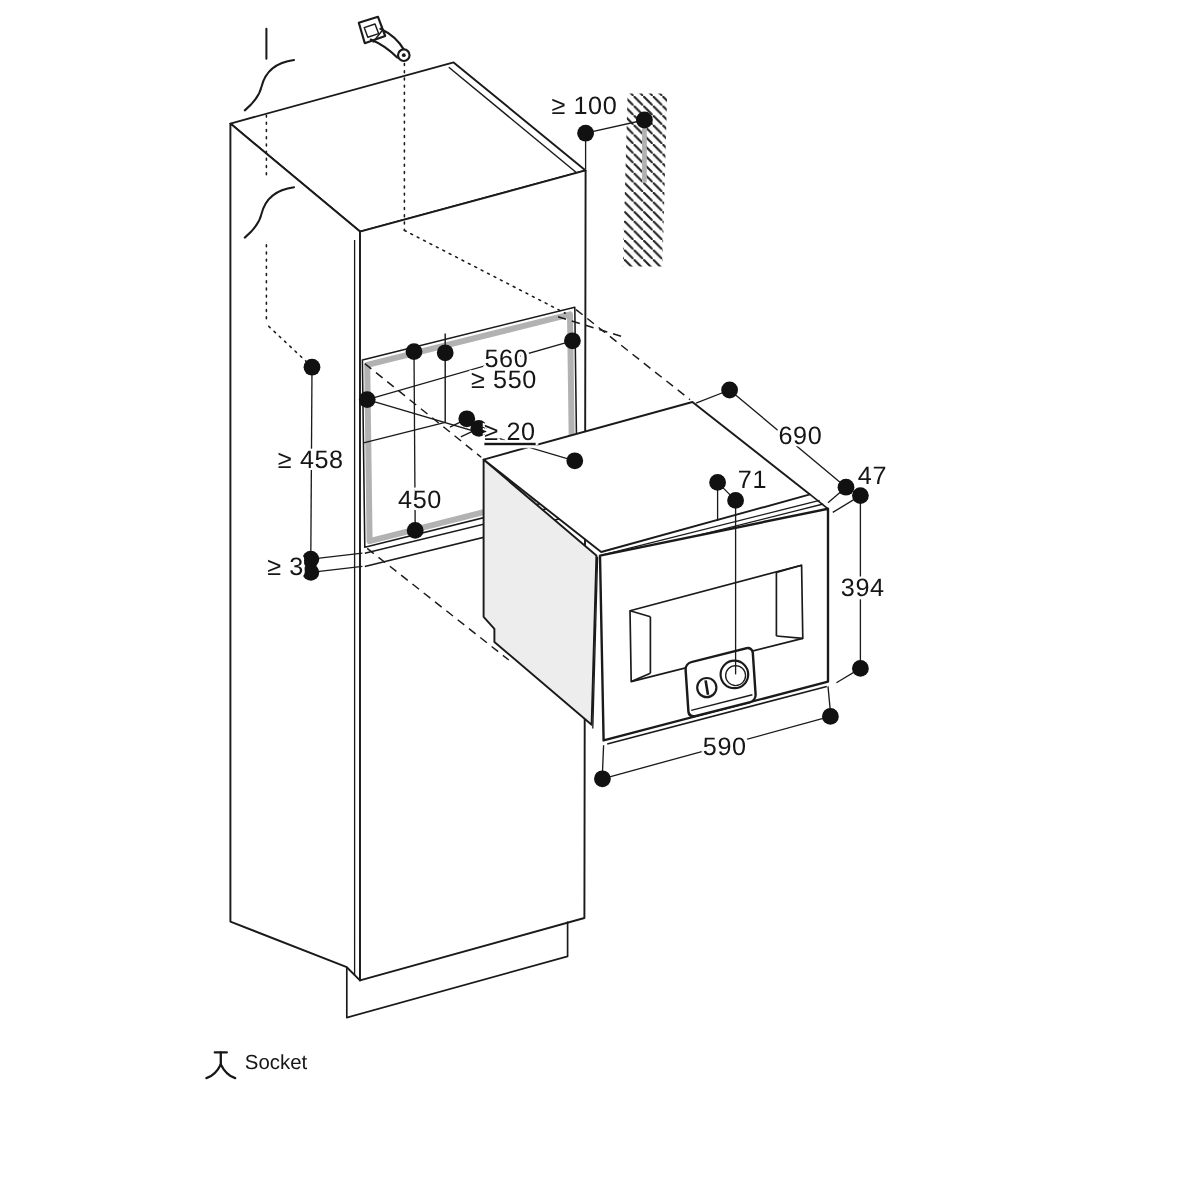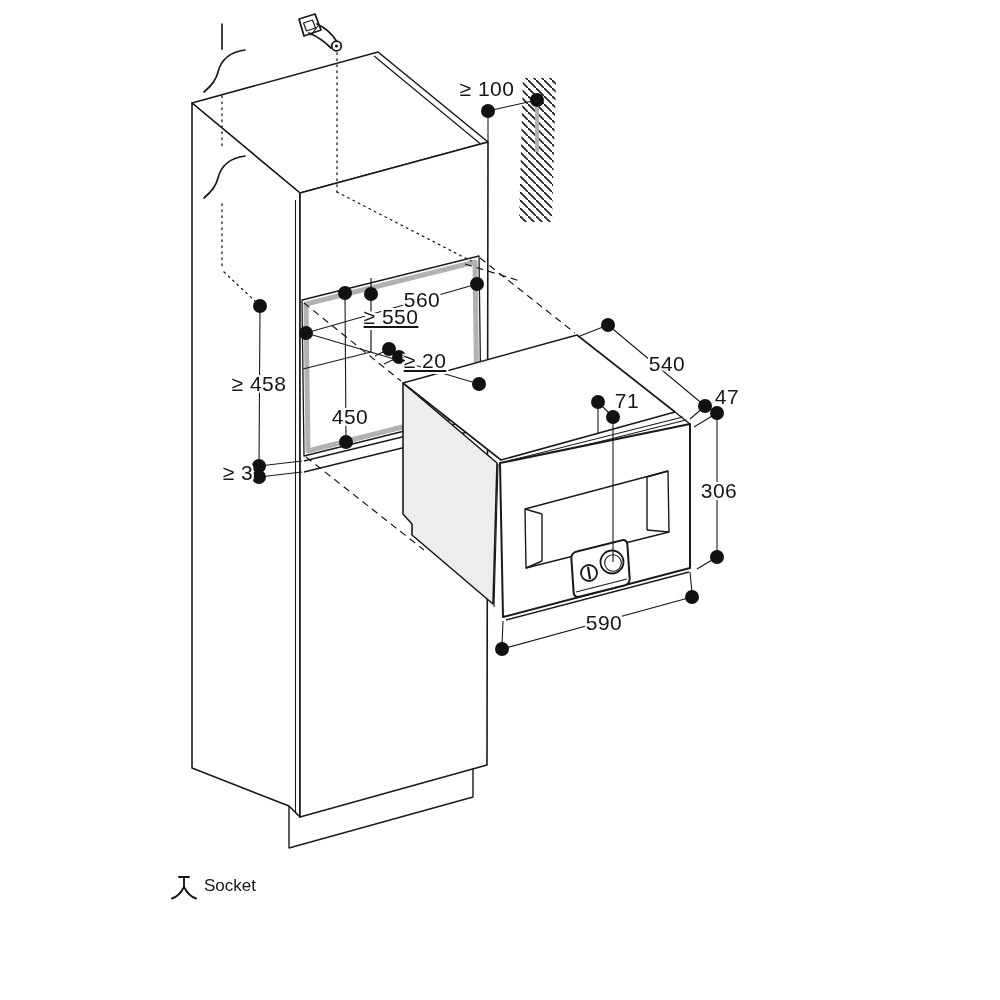--- a/index.html
+++ b/index.html
@@ -178,29 +178,29 @@
     <path d="M179,877 L189,877"></path>
     <path d="M184,877 L184,887"></path>
     <path d="M184,887 C181,893 178,896.5 172,898.5"></path>
     <path d="M184,887 C187,893 190,896.5 196,898.5"></path>
   </g>
 </svg>
 
 <div id="dim-labels">
       <span class="dim-label" style="left: 487px; top: 89px;">≥ 100</span>
       <span class="dim-label" style="left: 422px; top: 300px;">560</span>
-      <span class="dim-label" style="left: 391px; top: 317px; text-decoration: underline;">≥ 550</span>
+      <span class="dim-label" style="left: 420px; top: 317px;">≥ 550</span>
       <span class="dim-label" style="left: 425px; top: 361px; text-decoration: underline;">≥ 20</span>
       <span class="dim-label" style="left: 350px; top: 417px; text-align: center;">450</span>
       <span class="dim-label" style="left: 259px; top: 384px;">≥ 458</span>
       <span class="dim-label" style="left: 238px; top: 473px;">≥ 3</span>
-      <span class="dim-label" style="left: 667px; top: 364px;">540</span>
+      <span class="dim-label" style="left: 667px; top: 364px;">690</span>
       <span class="dim-label" style="left: 627px; top: 401px;">71</span>
       <span class="dim-label" style="left: 727px; top: 382px; margin-top: 15px;">47</span>
-      <span class="dim-label" style="left: 719px; top: 491px;">306</span>
+      <span class="dim-label" style="left: 719px; top: 491px;">394</span>
       <span class="dim-label" style="left: 604px; top: 623px;">590</span>
     </div>
 
 <div class="legend-row">
   <span class="legend-label" style="margin-left:32px">Socket</span>
 </div>
 
 </div>
 
 </body></html>

